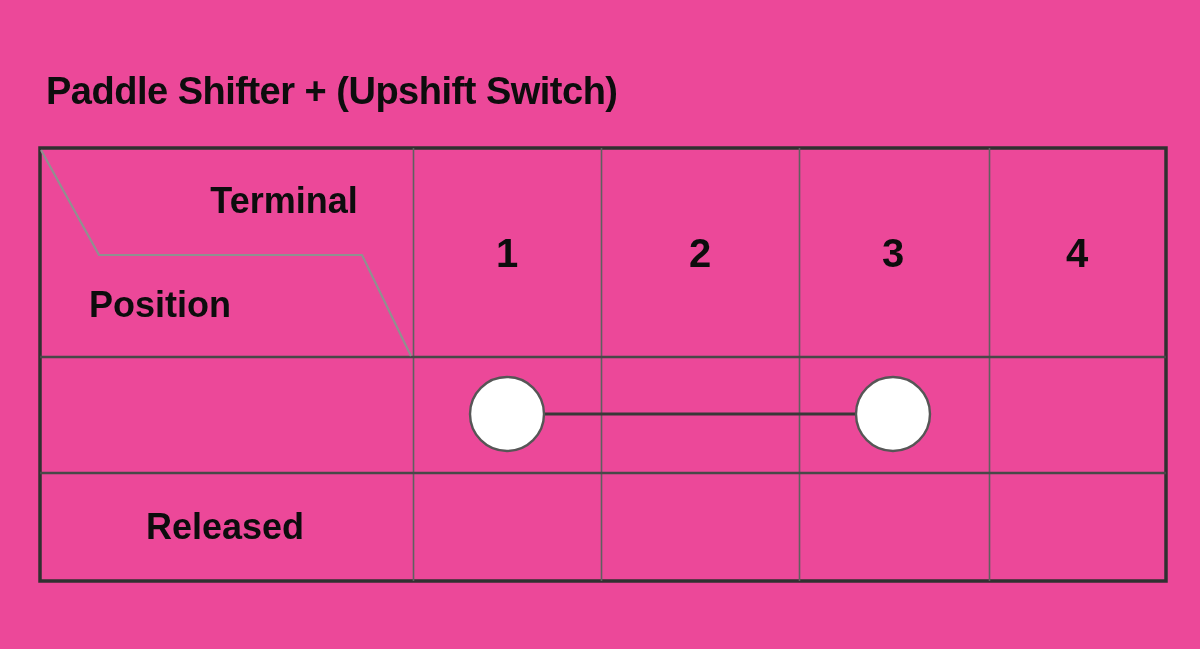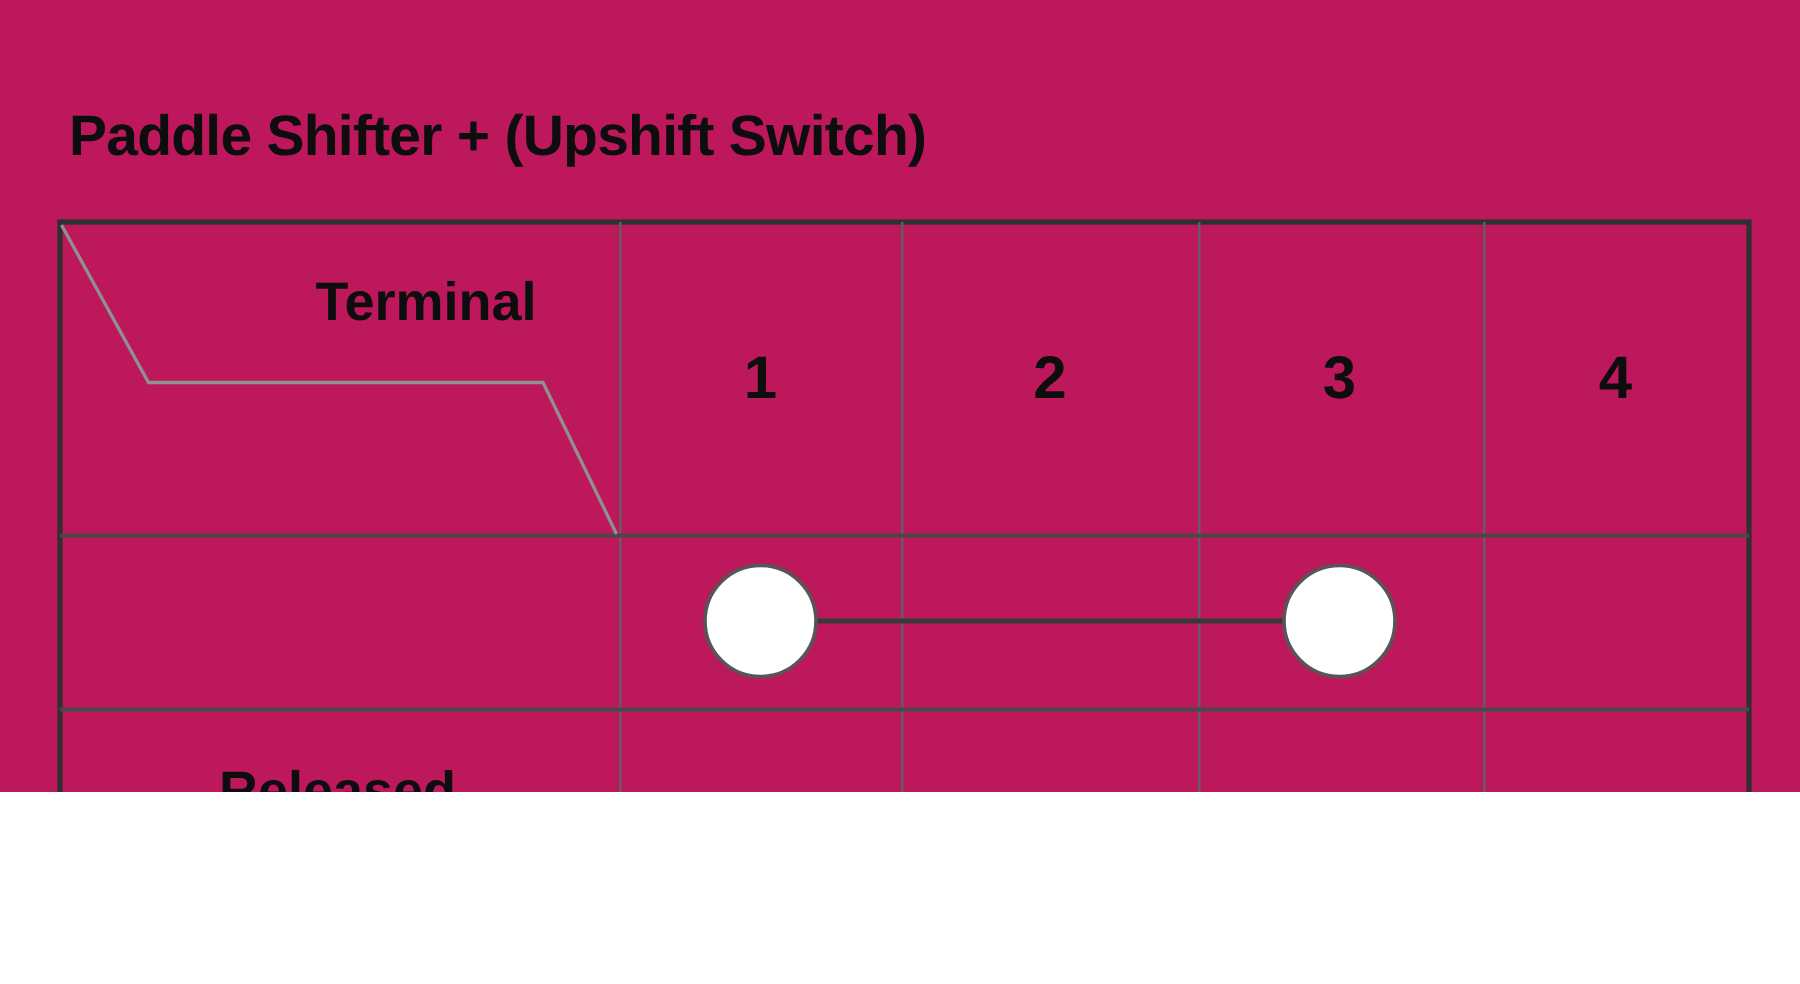--- a/index.html
+++ b/index.html
@@ -3,22 +3,22 @@
 <meta charset="utf-8">
 <style>
   html, body {
     margin: 0;
     padding: 0;
     background: #ffffff;
   }
   #stage {
     position: relative;
     width: 1200px;
-    height: 528px;
-    background: #be185d;
+    height: 649px;
+    background: #ec4899;
     overflow: hidden;
     font-family: "Liberation Sans", "DejaVu Sans", sans-serif;
     color: #0d0d0d;
     text-align: right;
   }
   .title {
     position: absolute;
     left: 46px;
     top: 70px;
     font-size: 38px;
@@ -68,20 +68,21 @@
     <polyline points="41,150 99,255 362,255 411,356" fill="none" stroke="#909090" stroke-width="2.2"></polyline>
 
     <g>
       <line x1="544" y1="414" x2="856" y2="414" stroke="#383838" stroke-width="3.2"></line>
       <circle cx="507" cy="414" r="37" fill="#ffffff" stroke="#565656" stroke-width="2.4"></circle>
       <circle cx="893" cy="414" r="37" fill="#ffffff" stroke="#565656" stroke-width="2.4"></circle>
     </g>
   </svg>
 
   <div class="lbl cell-label" style="left:284px; top:201px;">Terminal</div>
+  <div class="lbl cell-label" style="left:160px; top:305px;">Position</div>
 
   <div class="lbl term-num" style="left:507px;  top:253px;">1</div>
   <div class="lbl term-num" style="left:700px;  top:253px;">2</div>
   <div class="lbl term-num" style="left:893px;  top:253px;">3</div>
   <div class="lbl term-num" style="left:1077px; top:253px;">4</div>
 
   <div class="lbl cell-label" style="left:225px; top:527px;">Released</div>
 
 </div>
 

